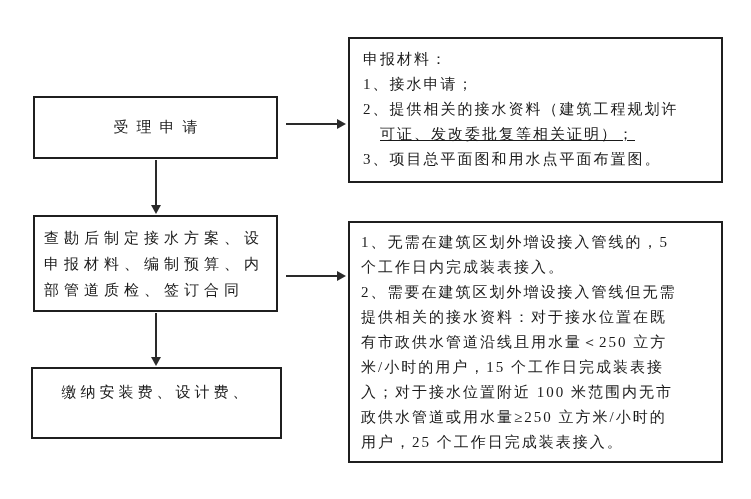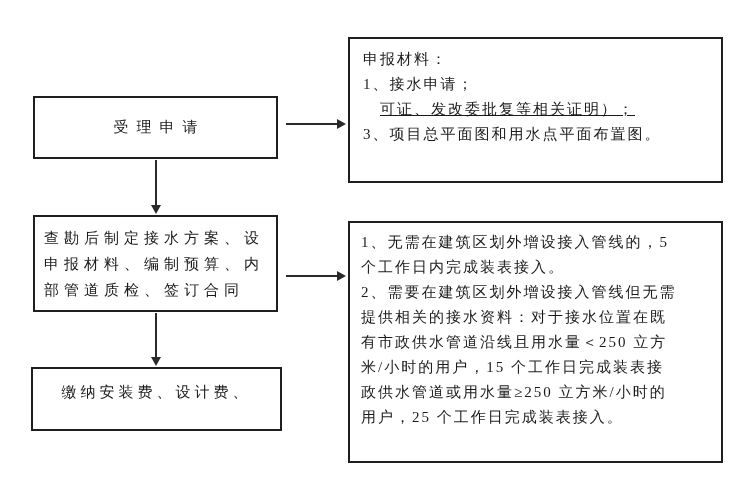--- a/index.html
+++ b/index.html
@@ -33,21 +33,21 @@
     left: 33px; top: 96px; width: 245px; height: 63px;
     display: flex; align-items: center; justify-content: center;
     letter-spacing: 8px; text-indent: 8px;
   }
   .box-b {
     left: 33px; top: 215px; width: 245px; height: 97px;
     padding: 8px 4px 0 9px;
     line-height: 26px; letter-spacing: 5px;
   }
   .box-c {
-    left: 31px; top: 367px; width: 251px; height: 64px;
+    left: 31px; top: 367px; width: 251px; height: 72px;
     padding-top: 10px; text-align: center;
     line-height: 26px; letter-spacing: 4px;
   }
   
   .box-d {
     left: 348px; top: 37px; width: 375px; height: 146px;
     padding: 8px 26px 0 13px;
     line-height: 25px; letter-spacing: 2px;
   }
   .box-e {
@@ -100,31 +100,33 @@
     <div class="tline">部管道质检、签订合同</div>
   </div>
 
   <div class="box box-c">
     <div class="tline">缴纳安装费、设计费、</div>
   </div>
 
   <div class="box box-d">
     <div class="tline">申报材料：</div>
     <div class="tline">1、接水申请；</div>
+    <div class="tline">2、提供相关的接水资料（建筑工程规划许</div>
     <div class="tline indent">可证、发改委批复等相关证明）；</div>
     <div class="tline">3、项目总平面图和用水点平面布置图。</div>
   </div>
 
   <div class="box box-e">
     <div class="tline">1、无需在建筑区划外增设接入管线的，5</div>
     <div class="tline">个工作日内完成装表接入。</div>
     <div class="tline">2、需要在建筑区划外增设接入管线但无需</div>
     <div class="tline">提供相关的接水资料：对于接水位置在既</div>
     <div class="tline">有市政供水管道沿线且用水量＜250 立方</div>
     <div class="tline">米/小时的用户，15 个工作日完成装表接</div>
+    <div class="tline">入；对于接水位置附近 100 米范围内无市</div>
     <div class="tline">政供水管道或用水量≥250 立方米/小时的</div>
     <div class="tline">用户，25 个工作日完成装表接入。</div>
   </div>
 
   <div class="arrow-h arrow-accept-right">
     <div class="shaft"></div>
     <div class="head"></div>
   </div>
 
   <div class="arrow-h arrow-survey-right">

